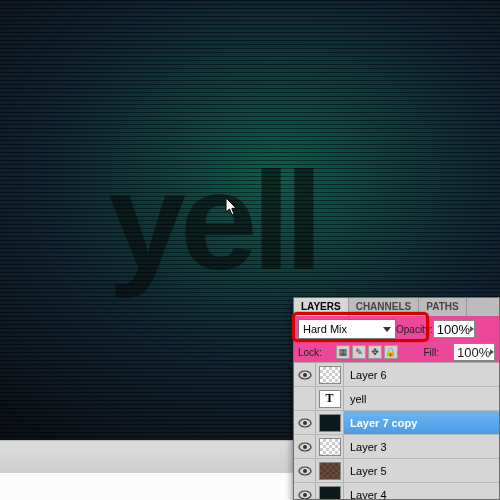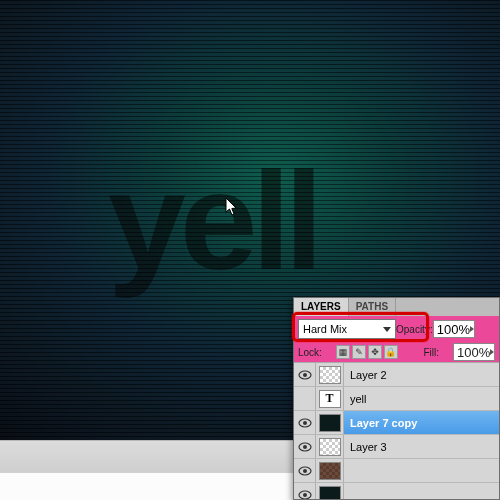--- a/index.html
+++ b/index.html
@@ -67,20 +67,21 @@
   <svg class="cursor" viewBox="0 0 14 20">
     <path d="M1 1 L1 15 L4.5 12 L7 18 L9 17 L6.8 11.5 L11 11 Z" fill="#fff" stroke="#000" stroke-width="1"></path>
   </svg>
 </div>
 <div class="gray-strip"></div>
 <div class="white-strip"></div>
 
 <div class="panel">
   <div class="panel-tabs">
     <div class="ptab active">LAYERS</div>
+    <div class="ptab">CHANNELS</div>
     <div class="ptab">PATHS</div>
   </div>
 
   <div class="row1">
     <div class="blend">
       <span>Hard Mix</span>
       <span class="caret"></span>
     </div>
     <span class="oplabel">Opacity:</span>
     <div class="pct">
@@ -109,21 +110,21 @@
     <div class="layer-row">
       <div class="eye">
         <svg width="14" height="10">
             <ellipse cx="7" cy="5" rx="6" ry="4" fill="none" stroke="#333" stroke-width="1.2"></ellipse>
             <circle cx="7" cy="5" r="2" fill="#333"></circle>
           </svg>
       </div>
       <div class="thumbwrap">
           <div class="thumb checker"></div>
         </div>
-      <div class="lname">Layer 2</div>
+      <div class="lname">Layer 6</div>
     </div>
 
     <div class="layer-row">
       <div class="eye"></div>
       <div class="thumbwrap">
           <div class="thumb texttype">T</div>
         </div>
       <div class="lname">yell</div>
     </div>
 
@@ -156,30 +157,32 @@
     <div class="layer-row">
       <div class="eye">
         <svg width="14" height="10">
             <ellipse cx="7" cy="5" rx="6" ry="4" fill="none" stroke="#333" stroke-width="1.2"></ellipse>
             <circle cx="7" cy="5" r="2" fill="#333"></circle>
           </svg>
       </div>
       <div class="thumbwrap">
           <div class="thumb checker" style="background-color:#6b4a3a; background-blend-mode:multiply;"></div>
         </div>
+      <div class="lname">Layer 5</div>
     </div>
 
     <div class="layer-row">
       <div class="eye">
         <svg width="14" height="10">
             <ellipse cx="7" cy="5" rx="6" ry="4" fill="none" stroke="#333" stroke-width="1.2"></ellipse>
             <circle cx="7" cy="5" r="2" fill="#333"></circle>
           </svg>
       </div>
       <div class="thumbwrap">
           <div class="thumb dark"></div>
         </div>
+      <div class="lname">Layer 4</div>
     </div>
 
   </div>
 </div>
 
 <div class="highlight-box hl1"></div>
 
 </body></html>

